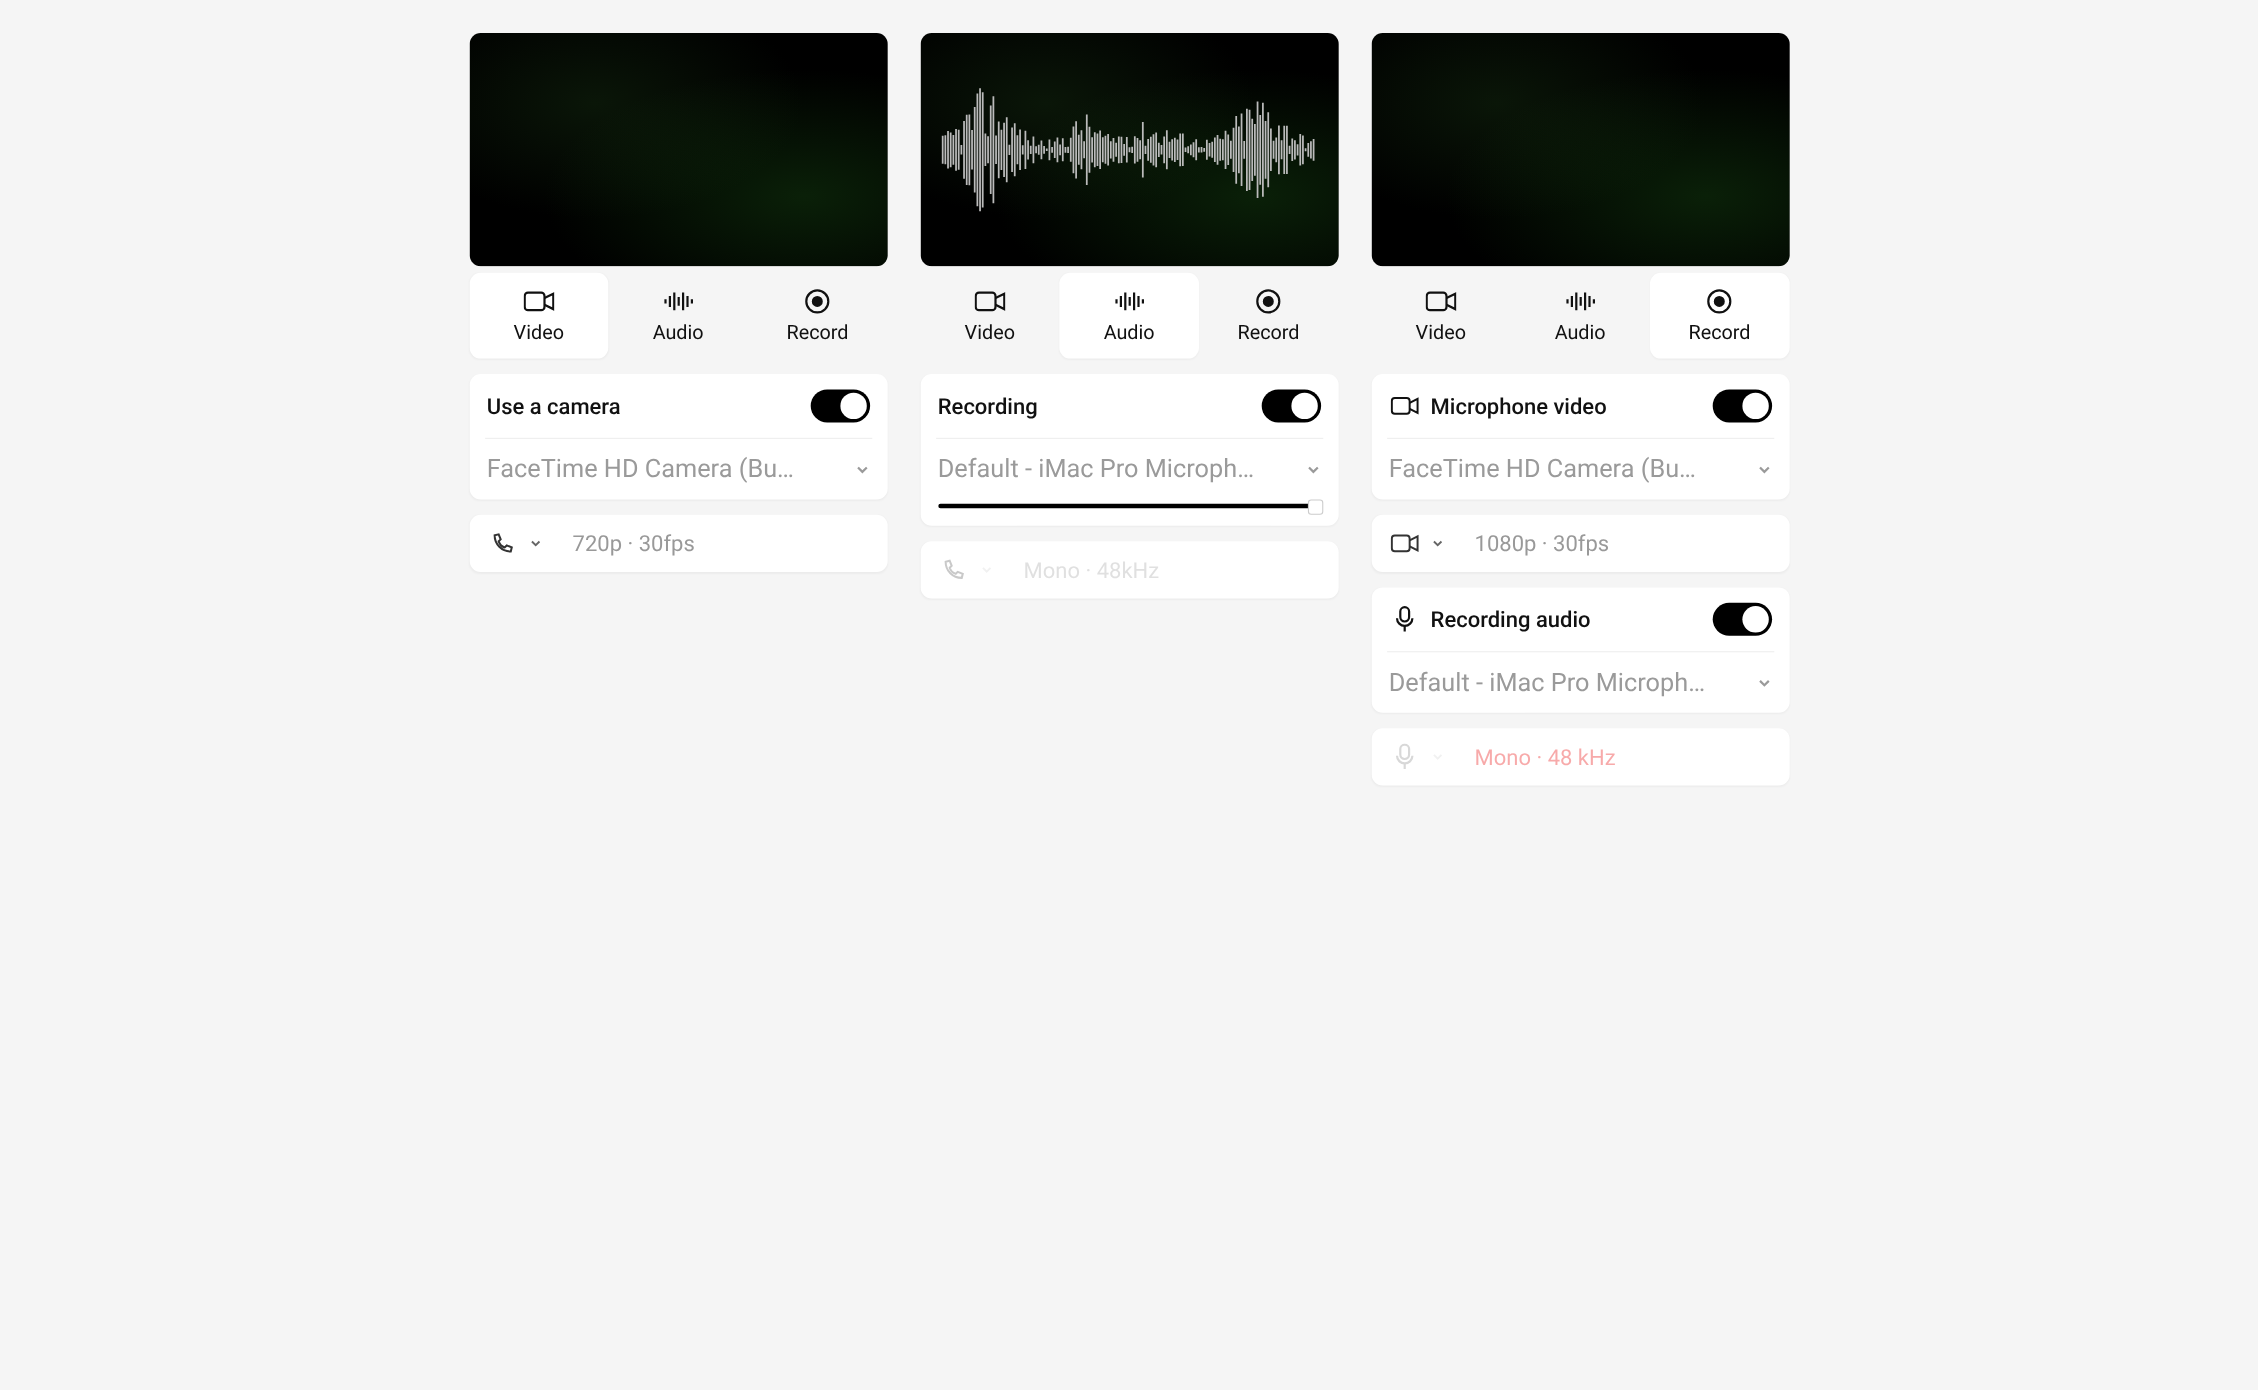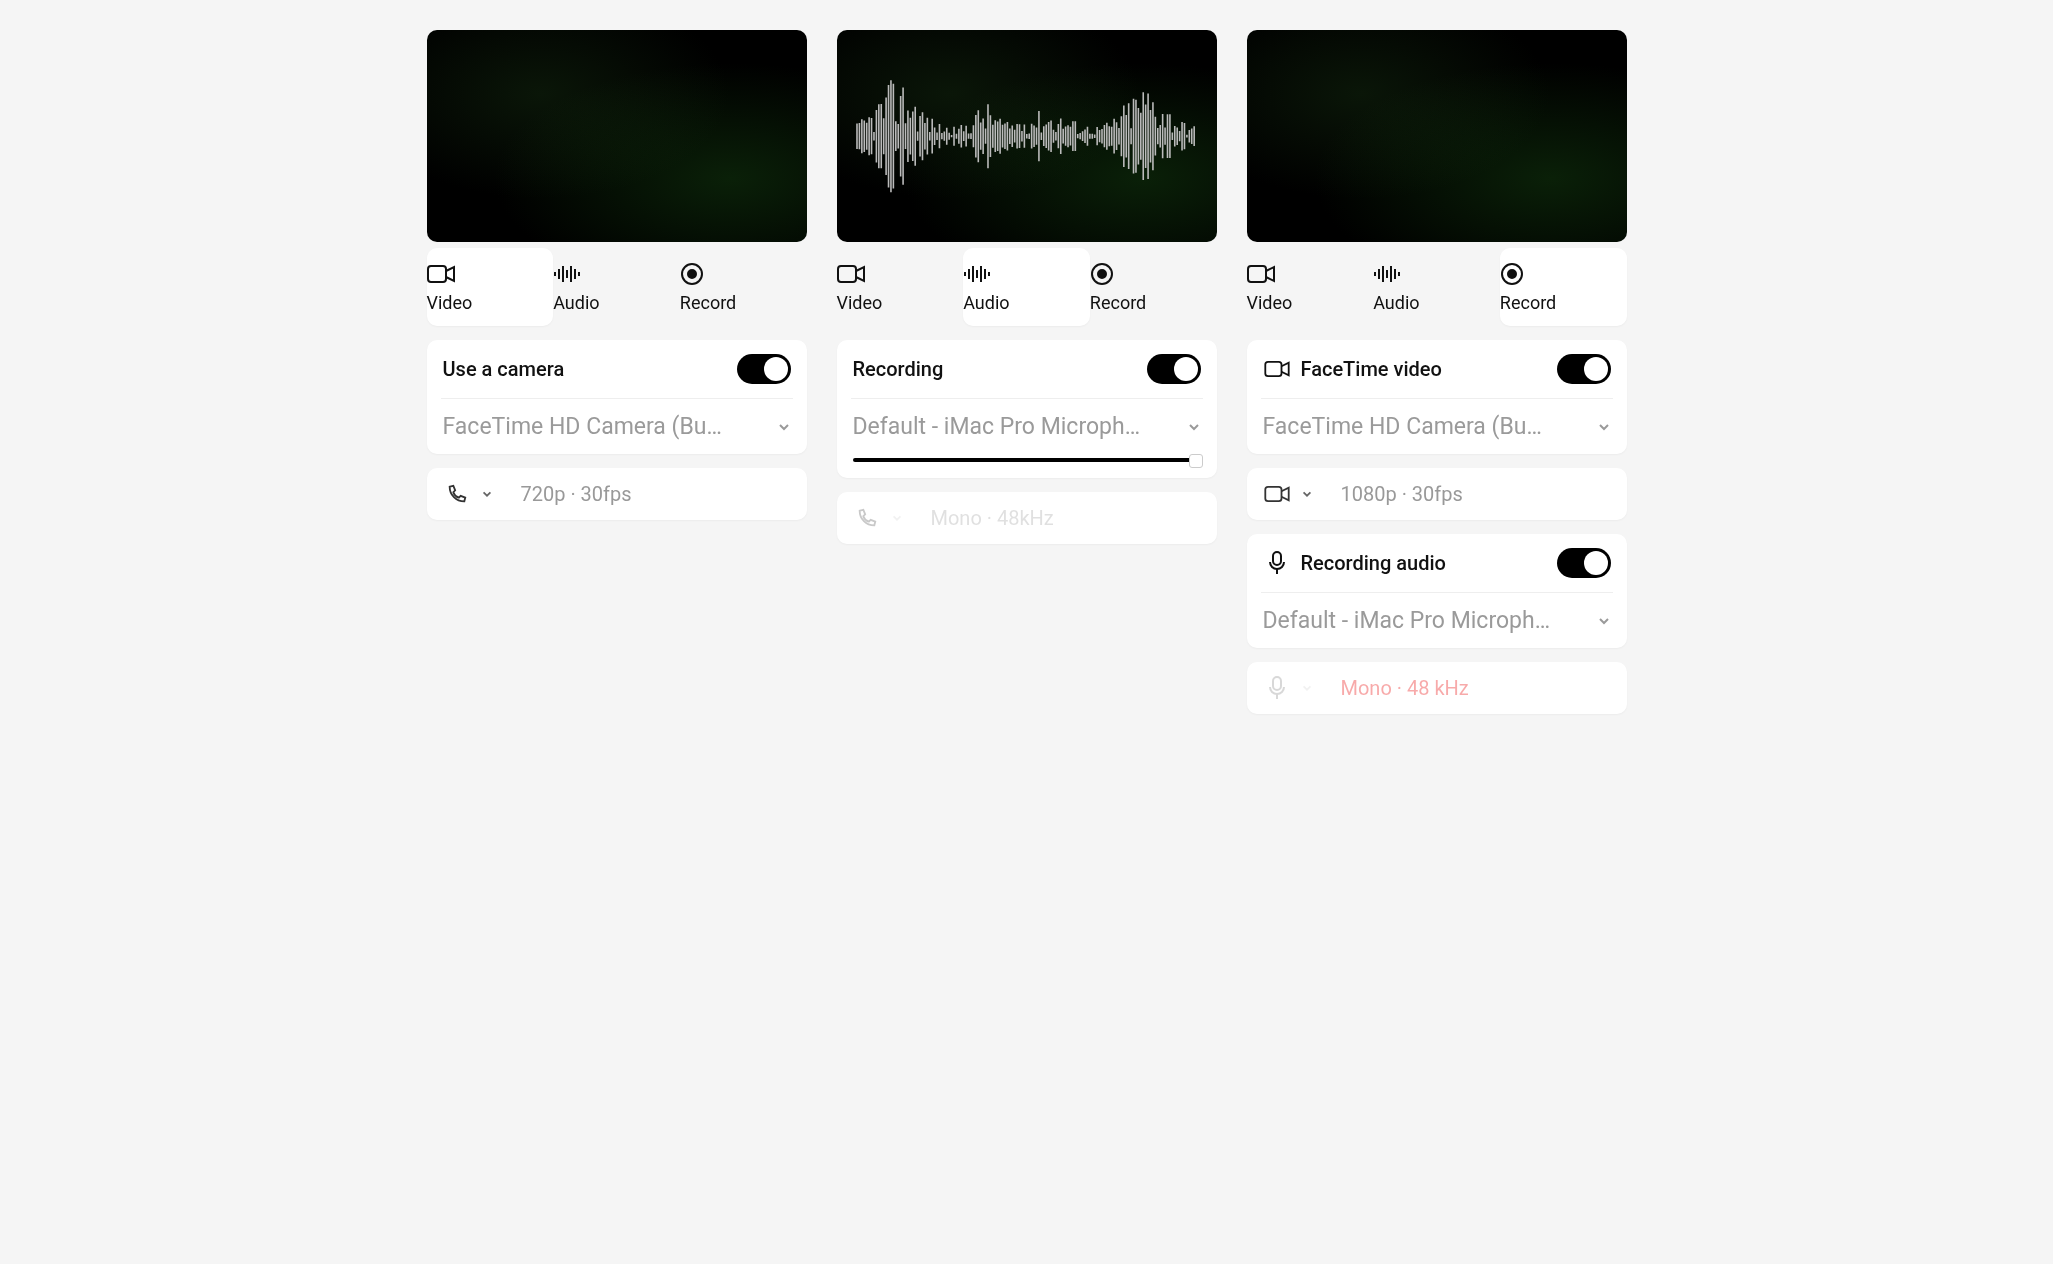--- a/index.html
+++ b/index.html
@@ -40,21 +40,21 @@
     .tabs {
       display: flex;
       margin-top: 6px;
       height: 78px;
       align-items: center;
     }
     .tab {
       flex: 1;
       display: flex;
       flex-direction: column;
-      align-items: flex-start;
+      align-items: center;
       justify-content: center;
       gap: 6px;
       height: 100%;
       border-radius: 10px;
       cursor: pointer;
       background: transparent;
     }
     .tab.active {
       background: #fff;
       box-shadow: 0 1px 2px rgba(0,0,0,0.04);
@@ -445,21 +445,21 @@
     </div>
 
     <div class="card">
       <div class="card-row">
         <span class="icon-slot">
           <svg width="26" height="18" viewBox="0 0 28 20" fill="none" stroke="#111" stroke-width="2">
             <rect x="1" y="2" width="18" height="16" rx="3"></rect>
               <path d="M19 7 27 3 27 17 19 13"></path>
           </svg>
         </span>
-        <span class="row-title">FaceTime video</span>
+        <span class="row-title">Microphone video</span>
         <span class="toggle"></span>
       </div>
       <div class="card-sep"></div>
       <div class="card-row">
         <span class="row-select-text">FaceTime HD Camera (Bu…</span>
         <span class="chev">
           <svg width="14" height="14" viewBox="0 0 14 14" fill="none" stroke="#9a9a9a" stroke-width="2">
               <path d="M3 5l4 4 4-4"></path>
             </svg>
         </span>

